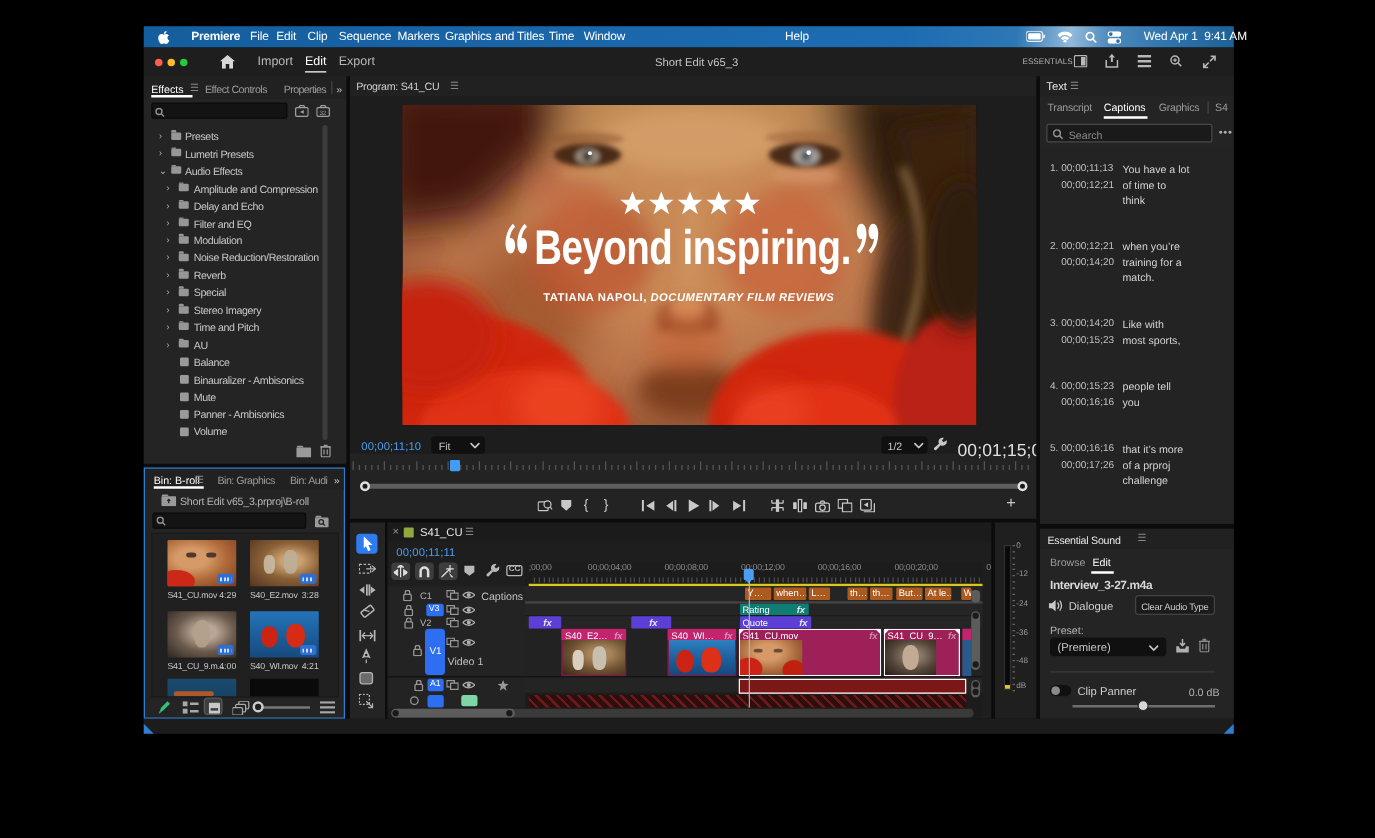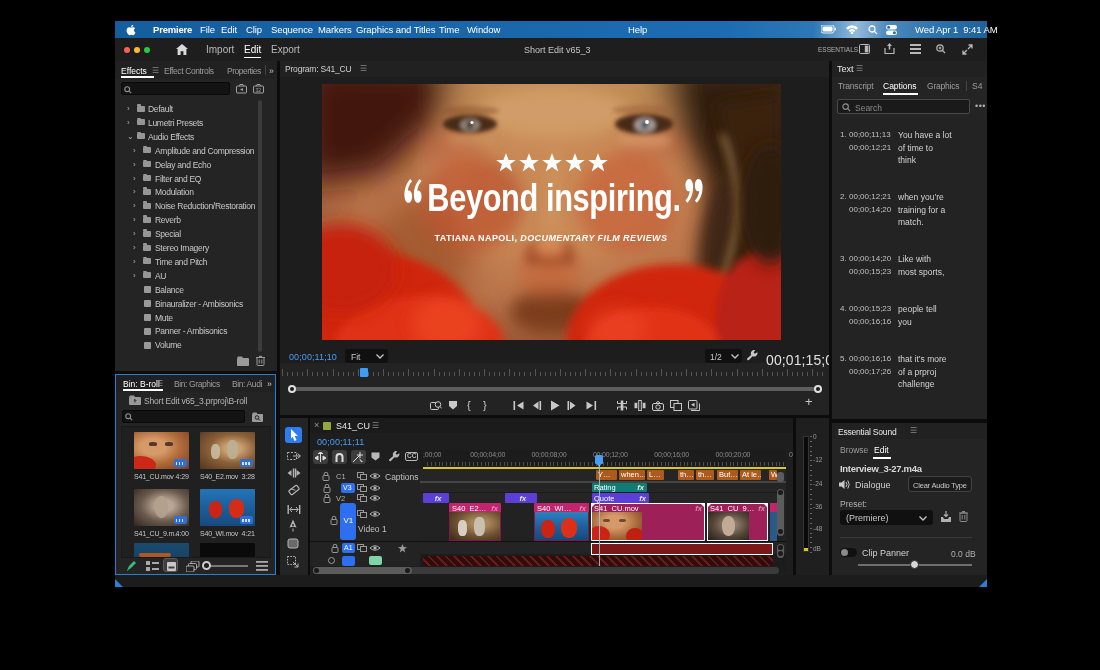--- a/index.html
+++ b/index.html
@@ -134,21 +134,21 @@
     <svg class="abs" style="left:138px;top:23px" width="11" height="10" viewBox="0 0 11 10">
         <rect x="0.5" y="2" width="10" height="7" rx="1" fill="none" stroke="#a0a0a0"></rect>
         <path d="M3 2 L4 0.5 L7 0.5 L8 2" fill="none" stroke="#a0a0a0"></path>
         <text x="2.5" y="8" font-size="5" fill="#a0a0a0">32</text>
       </svg>
 
     <div class="abs" id="fxtree" style="left:0;top:39px;width:162px;height:252px">
         <div class="trow" style="top:2px">
           <span class="chev" style="left:12px">›</span>
           <div class="fold" style="left:22px"></div>
-          <span style="position:absolute;left:33px">Default</span>
+          <span style="position:absolute;left:33px">Presets</span>
         </div>
         <div class="trow" style="top:15.9px">
           <span class="chev" style="left:12px">›</span>
           <div class="fold" style="left:22px"></div>
           <span style="position:absolute;left:33px">Lumetri Presets</span>
         </div>
         <div class="trow" style="top:29.8px">
           <span class="chev" style="left:12px">⌄</span>
           <div class="fold" style="left:22px"></div>
           <span style="position:absolute;left:33px">Audio Effects</span>

